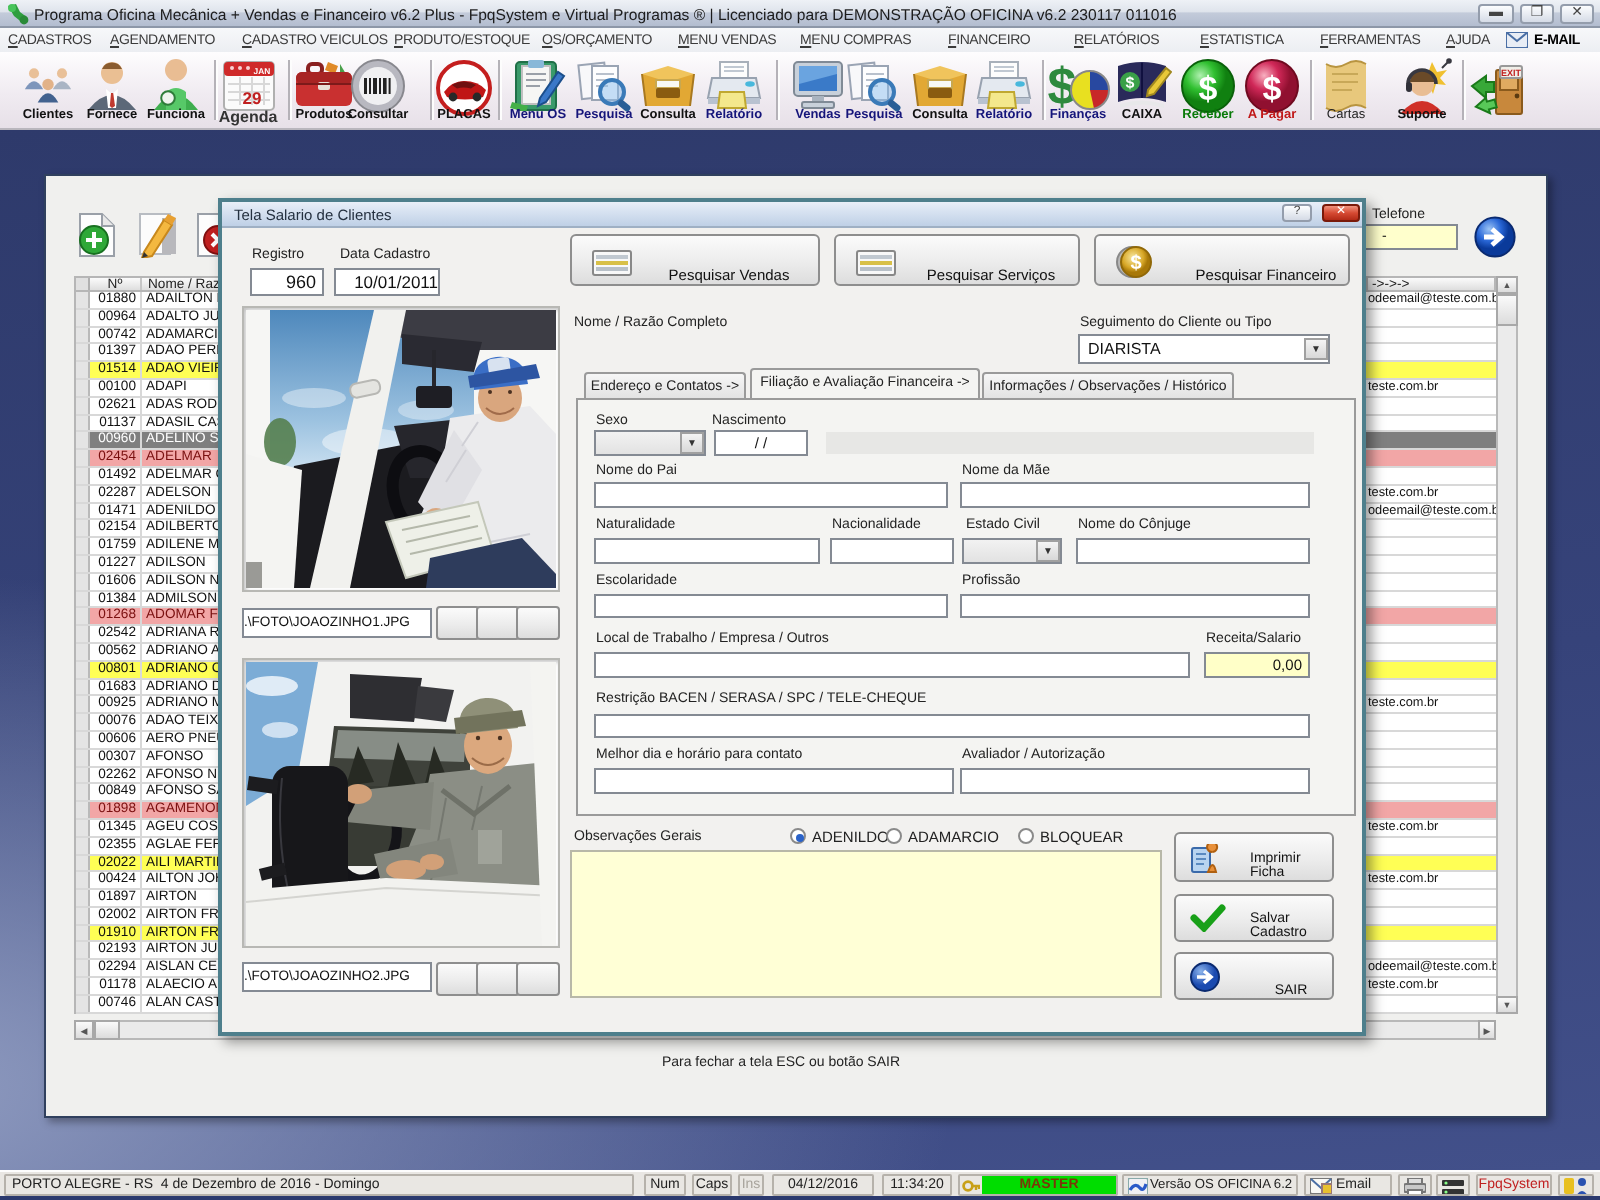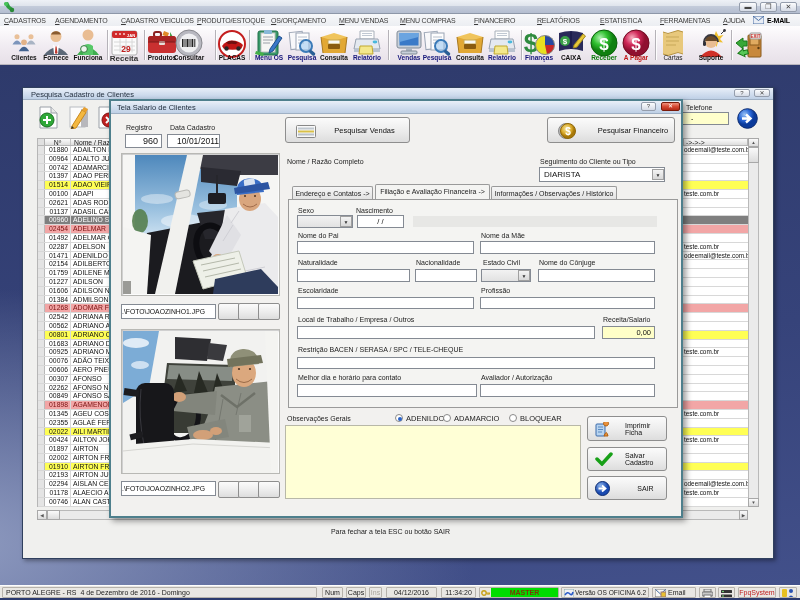--- a/index.html
+++ b/index.html
@@ -11,21 +11,21 @@
 .toolbar{position:absolute;left:0;top:26px;width:800px;height:39px;background:linear-gradient(#fefdfe,#f0ebf1 55%,#e7e0e8);border-bottom:1px solid #b9b6bd;}
 .tsep{position:absolute;top:4px;height:30px;width:1px;background:#b5b2b8;box-shadow:1px 0 0 #fdfdfd;}
 .tico{position:absolute;top:3px;}
 .tlbl{position:absolute;top:28px;font-size:6.2px;font-weight:bold;color:#111;text-align:center;white-space:nowrap;}
 .mdi{position:absolute;left:0;top:65px;width:800px;height:520px;background:radial-gradient(130% 95% at -8% 92%,rgba(150,162,197,.95) 0%,rgba(150,162,197,0) 52%),linear-gradient(175deg,#2e3a6b 0%,#36437a 55%,#42508a 100%);}
 .win{position:absolute;background:#f0f0ee;border:1px solid #30405e;box-shadow:2px 2px 4px rgba(0,0,0,.35);}
 .wtb{position:absolute;left:0;top:0;width:100%;background:linear-gradient(#e9eff8 0%,#d7e2f1 40%,#bfd0e6 100%);border-bottom:1px solid #9fb0c4;}
 .wttl{position:absolute;font-size:7.5px;color:#24303f;white-space:nowrap;}
 .fld{position:absolute;background:#fff;border:1px solid #848a93;font-size:8px;color:#111;}
 .lbl{position:absolute;font-size:7px;color:#222;white-space:nowrap;}
-.btn{position:absolute;background:linear-gradient(#fbfbfb,#ececec 55%,#dddddd);border:1px solid #8e8e8e;border-radius:3px;font-size:7.5px;color:#111;display:flex;align-items:center;justify-content:center;padding-left:20px;}
+.btn{position:absolute;background:linear-gradient(#fbfbfb,#ececec 55%,#dddddd);border:1px solid #8e8e8e;border-radius:3px;font-size:7.5px;color:#111;display:flex;align-items:flex-end;justify-content:center;padding-left:20px;}
 .gridhead{background:linear-gradient(#fbfbfb,#dedede);border:1px solid #b6b6b6;font-size:6.8px;color:#222;}
 .row{display:flex;height:8.8px;overflow:hidden;font-size:6.8px;line-height:8.8px;color:#111;background:#fff;border-bottom:1px solid #d8d8d8;}
 .rs{width:7px;background:#e4e4e4;border-right:1px solid #b9b9b9;flex:none;}
 .rn{width:26px;text-align:right;padding-right:2px;border-right:1px solid #d8d8d8;flex:none;white-space:nowrap;}
 .rm{flex:1;padding-left:2px;white-space:nowrap;overflow:hidden;}
 .ry{background:#ffff55;}
 .rp{background:#f2a6a6;}
 .rsel{background:#7f7f7f;color:#fff;}
 .sb{position:absolute;background:#ebebeb;border:1px solid #b9b9b9;}
 .sbtn{position:absolute;background:linear-gradient(#fafafa,#dcdcdc);border:1px solid #a8a8a8;color:#555;text-align:center;}
@@ -36,20 +36,21 @@
 .radio{position:absolute;width:8px;height:8px;border-radius:50%;background:#fff;border:1px solid #8a8a8a;}
 .cbtn{position:absolute;right:1px;top:1px;bottom:1px;width:11px;background:linear-gradient(#f4f4f4,#d8d8d8);border:1px solid #a0a0a0;font-size:5px;color:#333;text-align:center;}
 </style></head><body>
 <div id="scr">
 <div class="tb">
 <svg class="abs" style="left:3px;top:1px" width="12" height="12" viewBox="0 0 12 12">
         <path d="M1 2 L5 1 L7 5 L11 8 L9 11 L4 7 Z" fill="#2f9e3f"></path>
         <circle cx="3" cy="3" r="2" fill="#47c45a"></circle>
         <circle cx="9" cy="9" r="2.2" fill="#2a8a38"></circle>
       </svg>
+<span class="ttl">Programa Oficina Mecânica + Vendas e Financeiro v6.2 Plus - FpqSystem e Virtual Programas ® | Licenciado para DEMONSTRAÇÃO OFICINA v6.2 230117 011016</span>
 <div class="capbtn" style="left:739px;width:18px;">▬</div>
 <div class="capbtn" style="left:760px;width:17px;">❐</div>
 <div class="capbtn" style="left:780px;width:17px;">✕</div>
 </div>
 <div class="menubar">
       <span class="mi" style="left:4px"><u>C</u>ADASTROS</span>
       <span class="mi" style="left:55px"><u>A</u>GENDAMENTO</span>
       <span class="mi" style="left:121px"><u>C</u>ADASTRO VEICULOS</span>
       <span class="mi" style="left:197px"><u>P</u>RODUTO/ESTOQUE</span>
       <span class="mi" style="left:271px"><u>O</u>S/ORÇAMENTO</span>
@@ -102,21 +103,21 @@
       <span class="tico" style="left:111px"><svg width="27" height="27" viewBox="0 0 27 27">
           <rect x="1" y="2" width="25" height="24" rx="2" fill="#fbfbfb" stroke="#b0b0b0"></rect>
           <rect x="1" y="2" width="25" height="7" rx="2" fill="#cf2a2a"></rect>
           <text x="20" y="8" font-size="4.2" fill="#fff" text-anchor="middle" font-weight="bold">JAN</text>
           <circle cx="5" cy="5" r="1" fill="#f8d0d0"></circle>
           <circle cx="9" cy="5" r="1" fill="#f8d0d0"></circle>
           <circle cx="13" cy="5" r="1" fill="#f8d0d0"></circle>
           <path d="M3 13 h21 M3 17 h21 M3 21 h21 M9 9.5 v14 M15 9.5 v14 M21 9.5 v14" stroke="#d8d8d8" fill="none"></path>
           <text x="15" y="23" font-size="8.5" fill="#c02020" font-weight="bold" text-anchor="middle">29</text>
         </svg></span>
-      <span class="tlbl" style="left:124px;width:60px;margin-left:-30px;color:#333;font-weight:bold;font-size:8px">Receita</span>
+      <span class="tlbl" style="left:124px;width:60px;margin-left:-30px;color:#333;font-weight:bold;font-size:8px">Agenda</span>
       <span class="tico" style="left:147px"><svg width="30" height="26" viewBox="0 0 30 26">
           <rect x="7" y="3" width="7" height="5" rx="2" fill="none" stroke="#8a2020" stroke-width="2"></rect>
           <path d="M17 2 l5 2 -1.5 4 -5 -2 Z" fill="#e08a28"></path>
           <path d="M23 3 l3 5 -3 2 Z" fill="#4aa04a"></path>
           <rect x="1" y="7" width="28" height="17" rx="3" fill="#c93030"></rect>
           <rect x="1" y="7" width="28" height="6" rx="3" fill="#a82424"></rect>
           <rect x="12" y="12" width="6" height="4" rx="1" fill="#e8e0d8"></rect>
           <path d="M1 13 h28" stroke="#7d1a1a"></path>
         </svg></span>
       <span class="tlbl" style="left:162px;width:60px;margin-left:-30px;color:#111;font-weight:bold;font-size:6.5px">Produtos</span>
@@ -272,25 +273,20 @@
           <rect x="16" y="8" width="9" height="8" fill="#e0aa60" stroke="#8a5a1c"></rect>
           <circle cx="24.5" cy="19" r="1.2" fill="#5a3a10"></circle>
           <rect x="16" y="4" width="11" height="6" rx="1" fill="#f0eee8" stroke="#999"></rect>
           <text x="21.5" y="9" font-size="4.5" fill="#c02020" font-weight="bold" text-anchor="middle">EXIT</text>
           <path d="M2 14 L9 9 L9 12 L13 12 L13 17 L9 17 L9 20 Z" fill="#38a838" stroke="#1a7a1a"></path>
           <path d="M4 23 L10 20 L10 22 L14 22 L14 26 L10 26 L10 28 Z" fill="#58c858" stroke="#1a7a1a" transform="rotate(-15 9 24)"></path>
         </svg></span>
     </div>
 <div class="mdi"></div>
 <div class="win" style="left:22px;top:87px;width:752px;height:472px;z-index:1">
-      <div class="wtb" style="height:12px">
-        <span class="wttl" style="left:8px;top:2px">Pesquisa Cadastro de Clientes</span>
-        <div class="capbtn" style="left:711px;top:1px;width:16px;height:8px;font-size:6px;line-height:6px;">?</div>
-        <div class="capbtn" style="left:731px;top:1px;width:16px;height:8px;font-size:6px;line-height:6px;">✕</div>
-      </div>
       <span class="abs" style="left:15px;top:18px"><svg width="21" height="23" viewBox="0 0 21 23">
           <path d="M2 1 L13 1 L19 7 L19 22 L2 22 Z" fill="#fdfdfd" stroke="#9aa0a8"></path>
           <path d="M13 1 L13 7 L19 7" fill="#e8e8e8" stroke="#9aa0a8"></path>
           <circle cx="9" cy="14" r="7" fill="#2fa838" stroke="#187020"></circle>
           <path d="M5 14 h8 M9 10 v8" stroke="#fff" stroke-width="2"></path>
         </svg></span>
       <span class="abs" style="left:44px;top:18px"><svg width="21" height="23" viewBox="0 0 21 23">
           <rect x="3" y="1" width="15" height="20" fill="#fcfcfc" stroke="#b8bcc2"></rect>
           <rect x="14" y="3" width="7" height="18" fill="#b8b8bc"></rect>
           <path d="M5 20 L15 4 l4 2.5 L9 22 l-5 1 Z" fill="#f4b840" stroke="#c8881c"></path>
@@ -725,20 +721,29 @@
       </div>
       <div class="btn" style="left:174px;top:16px;width:125px;height:26px;">
         <span class="abs" style="left:10px;top:6.5px;"><svg width="20" height="13" viewBox="0 0 20 13">
             <rect x="0.5" y="0.5" width="19" height="12" rx="1" fill="#f8f8f8" stroke="#888"></rect>
             <rect x="2" y="2.5" width="16" height="2" fill="#c0c8d0"></rect>
             <rect x="2" y="5.5" width="16" height="2" fill="#d8c048"></rect>
             <rect x="2" y="8.5" width="16" height="2" fill="#b8c0c8"></rect>
           </svg></span>
         <span style="margin-left:14px">Pesquisar Vendas</span>
       </div>
+      <div class="btn" style="left:306px;top:16px;width:123px;height:26px;">
+        <span class="abs" style="left:10px;top:6.5px;"><svg width="20" height="13" viewBox="0 0 20 13">
+            <rect x="0.5" y="0.5" width="19" height="12" rx="1" fill="#f8f8f8" stroke="#888"></rect>
+            <rect x="2" y="2.5" width="16" height="2" fill="#c0c8d0"></rect>
+            <rect x="2" y="5.5" width="16" height="2" fill="#d8c048"></rect>
+            <rect x="2" y="8.5" width="16" height="2" fill="#b8c0c8"></rect>
+          </svg></span>
+        <span style="margin-left:14px">Pesquisar Serviços</span>
+      </div>
       <div class="btn" style="left:436px;top:16px;width:128px;height:26px;">
         <span class="abs" style="left:10px;top:4px;"><svg width="18" height="18" viewBox="0 0 18 18">
             <defs>
               <radialGradient id="cn" cx="40%" cy="35%">
                 <stop offset="0%" stop-color="#f8e8a0"></stop>
                 <stop offset="70%" stop-color="#d8a828"></stop>
                 <stop offset="100%" stop-color="#a87808"></stop>
               </radialGradient>
             </defs>
             <circle cx="8" cy="9" r="7.5" fill="#b8b8b8" stroke="#888"></circle>

